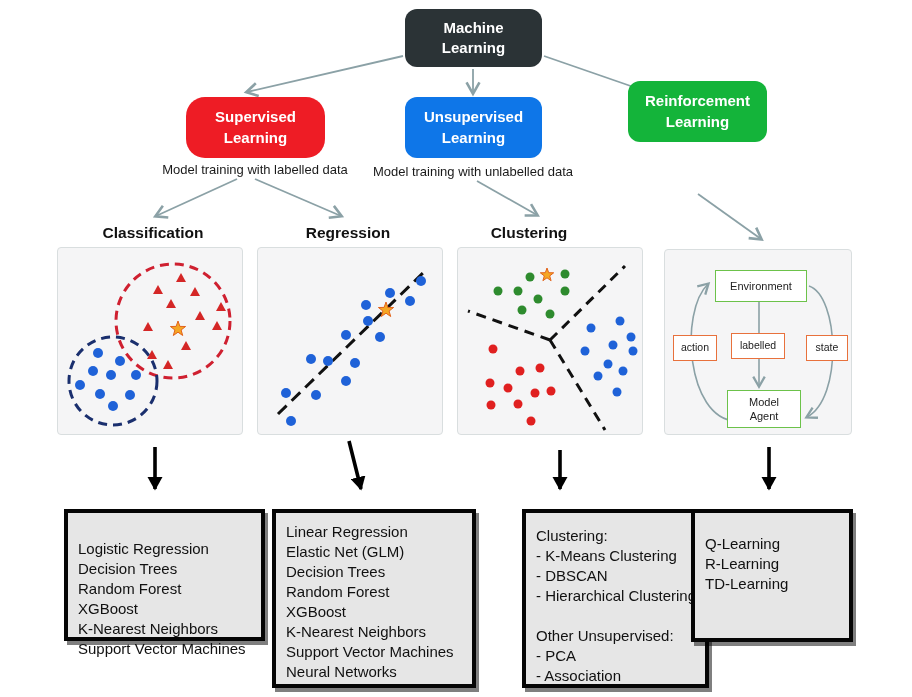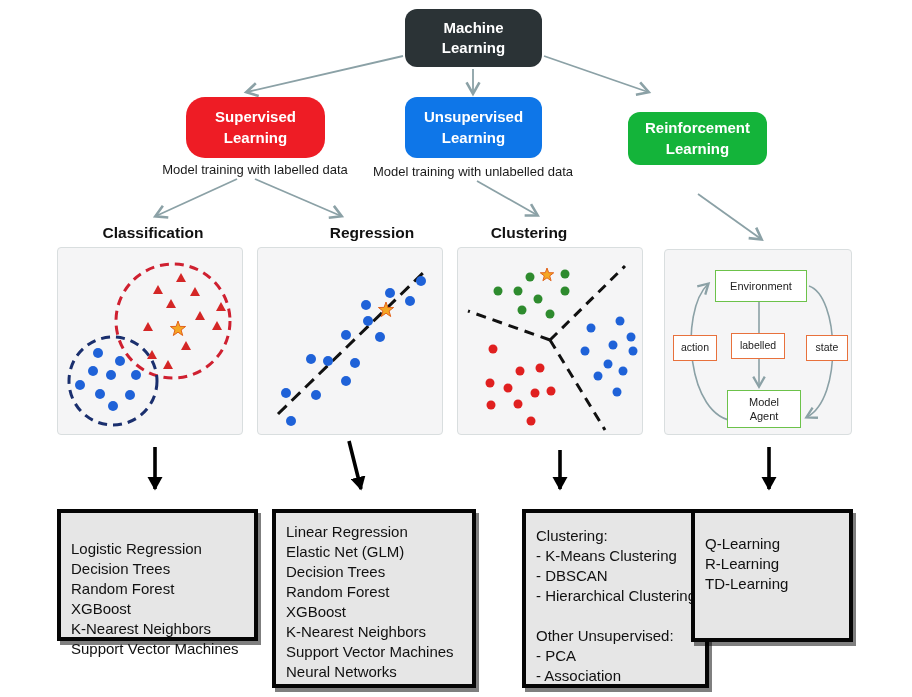--- a/index.html
+++ b/index.html
@@ -72,27 +72,27 @@
     <line x1="155" y1="447" x2="155" y2="489" stroke="#000" stroke-width="3.6" marker-end="url(#bt)"></line>
     <line x1="349" y1="441" x2="361" y2="489" stroke="#000" stroke-width="3.6" marker-end="url(#bt)"></line>
     <line x1="560" y1="450" x2="560" y2="489" stroke="#000" stroke-width="3.6" marker-end="url(#bt)"></line>
     <line x1="769" y1="447" x2="769" y2="489" stroke="#000" stroke-width="3.6" marker-end="url(#bt)"></line>
   </svg>
 
   <div class="node root-node" style="left: 405px; top: 9px; width: 137px; height: 58px; background: rgb(43, 51, 54);">Machine Learning</div>
 
   <div class="node" style="left: 186px; top: 97px; width: 139px; height: 61px; background: rgb(238, 28, 37); border-radius: 19px;">Supervised Learning</div>
   <div class="node" style="left: 405px; top: 97px; width: 137px; height: 61px; background: rgb(14, 118, 232);">Unsupervised Learning</div>
-  <div class="node" style="left: 628px; top: 112px; width: 139px; height: 53px; background: rgb(20, 180, 58);">Reinforcement Learning</div>
+  <div class="node" style="left: 628px; top: 81px; width: 139px; height: 61px; background: rgb(20, 180, 58);">Reinforcement Learning</div>
 
   <div class="caption" style="left:255px; top:162px; width:220px;">Model training with labelled data</div>
   <div class="caption" style="left:473px; top:164px; width:230px;">Model training with unlabelled data</div>
 
   <div class="cat-label" style="left:153px; top:224px;">Classification</div>
-  <div class="cat-label" style="left:348px; top:224px;margin-left:24px;">Regression</div>
+  <div class="cat-label" style="left:348px; top:224px;">Regression</div>
   <div class="cat-label" style="left:529px; top:224px;">Clustering</div>
 
   <div class="panel" style="left:57px; top:247px;">
     <svg width="186" height="188">
       <circle cx="115" cy="73" r="57" fill="none" stroke="#cf2030" stroke-width="3" stroke-dasharray="9 6"></circle>
       <circle cx="55" cy="133" r="44" fill="none" stroke="#1a2f6e" stroke-width="3" stroke-dasharray="9 6"></circle>
       <g fill="#d42626">
         <path d="M123,25 l5,9 h-10 z"></path>
           <path d="M100,37 l5,9 h-10 z"></path>
           <path d="M137,39 l5,9 h-10 z"></path>
@@ -206,21 +206,21 @@
       <line x1="94" y1="52" x2="94" y2="136" stroke="#8ba1a6" stroke-width="1.6" marker-end="url(#gv2)"></line>
     </svg>
     <div class="rl-box rl-green" style="left:50px; top:20px; width:92px; height:32px;">Environment</div>
     <div class="rl-box rl-orange" style="left:66px; top:83px; width:54px; height:26px;">labelled</div>
     <div class="rl-box rl-orange" style="left:8px; top:85px; width:44px; height:26px;">action</div>
     <div class="rl-box rl-orange" style="left:141px; top:85px; width:42px; height:26px;">state</div>
     <div class="rl-box rl-green" style="left:62px; top:140px; width:74px; height:38px;">Model
 Agent</div>
   </div>
 
-  <div class="algo-box" style="left:57px; top:509px; width:201px; height:132px; padding-top:26px;">
+  <div class="algo-box" style="left:64px; top:509px; width:201px; height:132px; padding-top:26px;">
       <div>Logistic Regression</div>
       <div>Decision Trees</div>
       <div>Random Forest</div>
       <div>XGBoost</div>
       <div>K-Nearest Neighbors</div>
       <div>Support Vector Machines</div>
     </div>
   <div class="algo-box" style="left:272px; top:509px; width:204px; height:179px; padding-top:9px;">
       <div>Linear Regression</div>
       <div>Elastic Net (GLM)</div>

